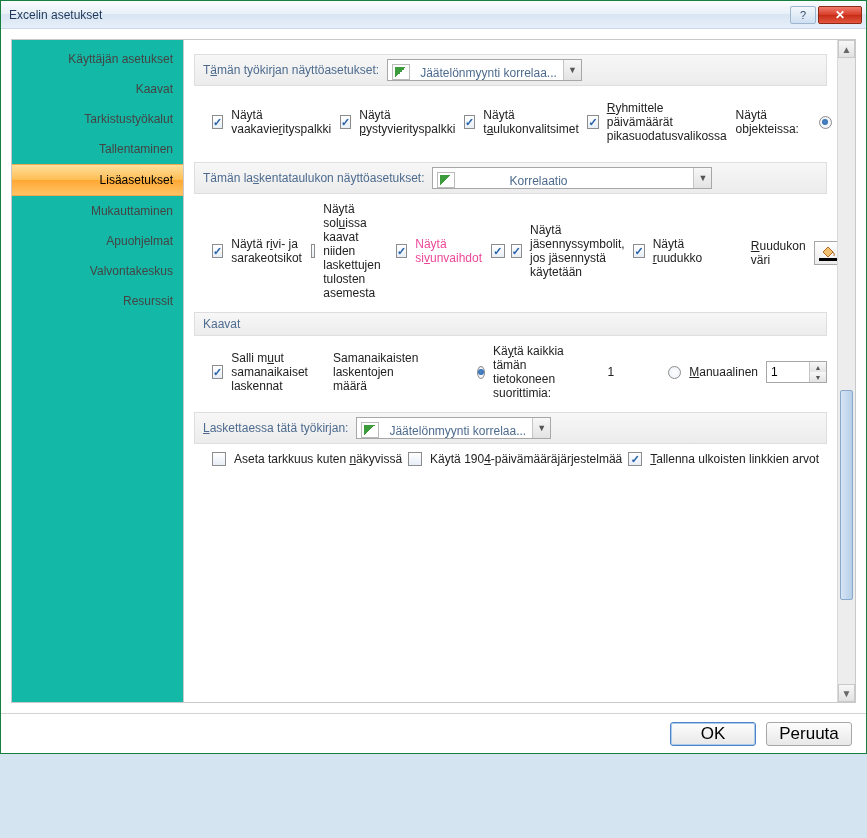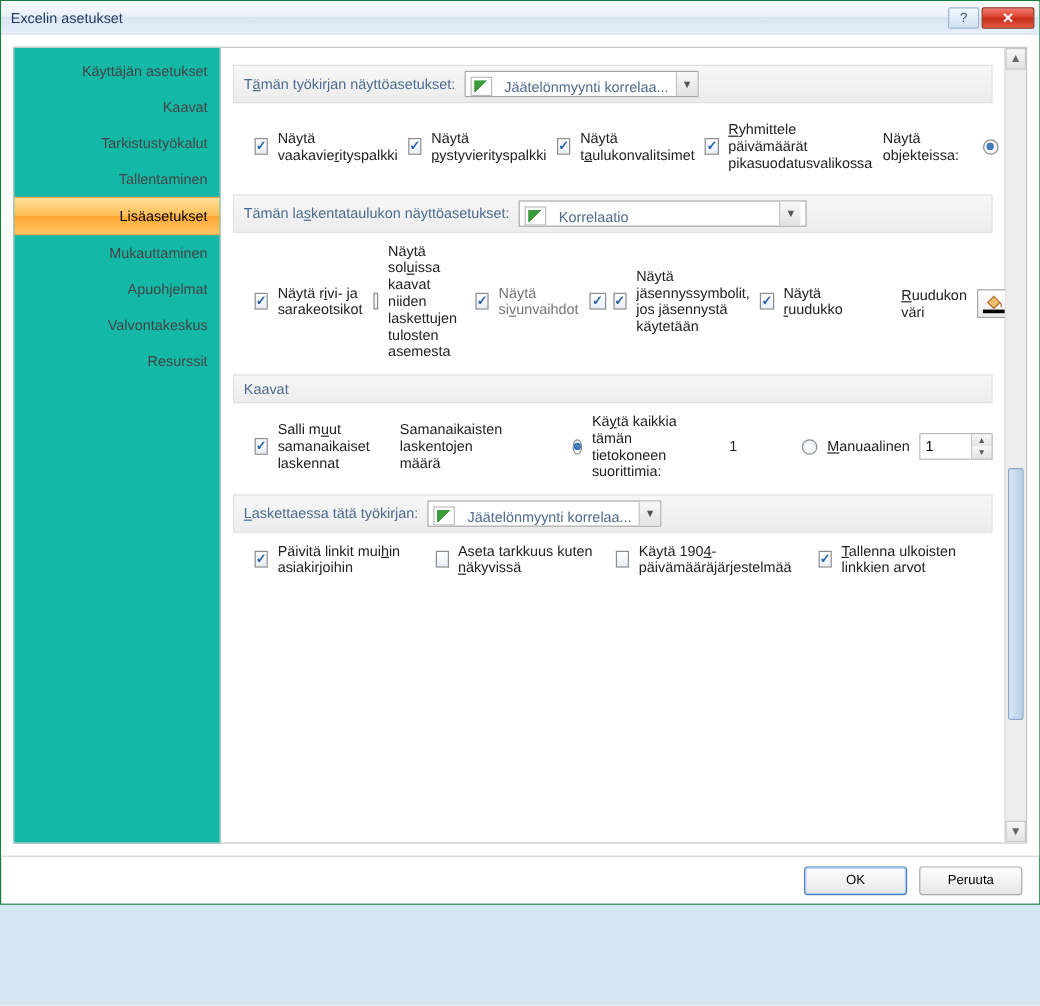--- a/index.html
+++ b/index.html
@@ -30,21 +30,21 @@
 .section-head .hlabel .u { text-decoration: underline; }
 
 .dropdown { display:inline-flex; align-items:flex-end; border:1px solid #a7a7a7; background:#fff; height:22px;}
 .dropdown .ddicon { width:18px; height:16px; margin:0 4px; background:#fff; border:1px solid #bbb; position:relative;}
 .dropdown .ddicon::after{content:""; position:absolute; inset:2px; background:linear-gradient(135deg,#3c9c3c 50%, #fff 50%);}
 .dropdown .ddtext { padding:0 6px; min-width:130px; white-space:nowrap; overflow:hidden; text-overflow:ellipsis;}
 .dropdown .ddarrow{ width:18px; height:100%; border-left:1px solid #c5c5c5; background:linear-gradient(#f7f7f7,#e3e3e3); display:flex; align-items:center; justify-content:center; font-size:9px; color:#555;}
 
 .opts { padding: 8px 0 4px 18px; display:flex; flex-direction:row; gap:6px;}
 .row { display:flex; align-items:center; gap:8px; color:#222;}
-.row.disabled { color:#737373;}
+.row.disabled { color:#ec4899;}
 .sub { margin-left:14px;}
 .sub2 { margin-left:48px;}
 
 .chk { width:14px; height:14px; border:1px solid #8c8c8c; background:linear-gradient(#fff,#e7eef7); display:inline-flex; align-items:center; justify-content:center;}
 .chk.checked::after{content:"✓"; color:#2a64a8; font-size:11px; font-weight:bold; line-height:1;}
 .rdo { width:13px; height:13px; border:1px solid #8c8c8c; border-radius:50%; background:radial-gradient(#fff,#e7eef7); display:inline-flex; align-items:center; justify-content:center;}
 .rdo.checked::after{content:""; width:6px; height:6px; border-radius:50%; background:radial-gradient(#4f87c9,#2a64a8);}
 
 .u { text-decoration: underline; }
 
@@ -53,21 +53,21 @@
 .color-pick .bucket svg{display:block;}
 .color-pick .swatch { width:18px; height:3px; background:#000; position:absolute; bottom:0; left:0;}
 .color-pick .ddarrow { font-size:9px; color:#555;}
 
 .spinner { display:inline-flex; border:1px solid #a7a7a7; background:#fff; height:22px;}
 .spinner input { border:none; width:42px; padding:0 4px; font-size:12px;}
 .spinner .spbtns{ display:flex; flex-direction:column; border-left:1px solid #c5c5c5;}
 .spinner .spbtns div{ width:16px; flex:1; background:linear-gradient(#f7f7f7,#e3e3e3); font-size:7px; color:#555; display:flex; align-items:center; justify-content:center;}
 
 .footer { height: 40px; display:flex; align-items:center; justify-content:flex-end; gap:10px; padding:0 14px; border-top:1px solid #d3d3d3;}
-.footer button { width:86px; height:24px; border:1px solid #a7a7a7; background:linear-gradient(#fdfdfd,#e8e8e8); border-radius:3px; font-size:11px;}
+.footer button { width:86px; height:24px; border:1px solid #a7a7a7; background:linear-gradient(#fdfdfd,#e8e8e8); border-radius:3px; font-size:17px;}
 .footer button.default { border:1px solid #4d83c4; box-shadow:0 0 0 1px #a9cbee inset;}
 </style>
 </head>
 <body>
 
 <div class="window">
   <div class="titlebar">
     <div class="title">Excelin asetukset</div>
     <div class="btns">
       <div class="tbtn">?</div>
@@ -124,21 +124,21 @@
           <div class="row sub">
               <span class="rdo"></span>
               <span><span>Ei mitään (piilota obje</span><span class="u">k</span><span>tit)</span></span>
             </div>
         </div>
 
         <div class="section-head">
           <span class="hlabel"><span>Tämän la</span><span class="u">s</span><span>kentataulukon näyttöasetukset:</span></span>
           <span class="dropdown" style="min-width:240px;">
             <span class="ddicon"></span>
-            <span class="ddtext" style="min-width:190px;">Korrelaatio</span>
+            <span class="ddtext" style="min-width:190px;margin-left:44px;">Korrelaatio</span>
             <span class="ddarrow">▼</span>
           </span>
         </div>
         <div class="opts">
           <div class="row">
               <span class="chk checked"></span>
               <span><span>Näytä r</span><span class="u">i</span><span>vi- ja sarakeotsikot</span></span>
             </div>
           <div class="row">
               <span class="chk"></span>
@@ -200,24 +200,20 @@
         <div class="section-head">
           <span class="hlabel"><span class="u">L</span><span>askettaessa tätä työkirjan:</span></span>
           <span class="dropdown">
             <span class="ddicon"></span>
             <span class="ddtext">Jäätelönmyynti korrelaa...</span>
             <span class="ddarrow">▼</span>
           </span>
         </div>
         <div class="opts">
           <div class="row">
-              <span class="chk checked"></span>
-              <span><span>Päivitä linkit mui</span><span class="u">h</span><span>in asiakirjoihin</span></span>
-            </div>
-          <div class="row">
               <span class="chk"></span>
               <span><span>Aseta tarkkuus kuten </span><span class="u">n</span><span>äkyvissä</span></span>
             </div>
           <div class="row">
               <span class="chk"></span>
               <span><span>Käytä 190</span><span class="u">4</span><span>-päivämääräjärjestelmää</span></span>
             </div>
           <div class="row">
               <span class="chk checked"></span>
               <span><span class="u">T</span><span>allenna ulkoisten linkkien arvot</span></span>

